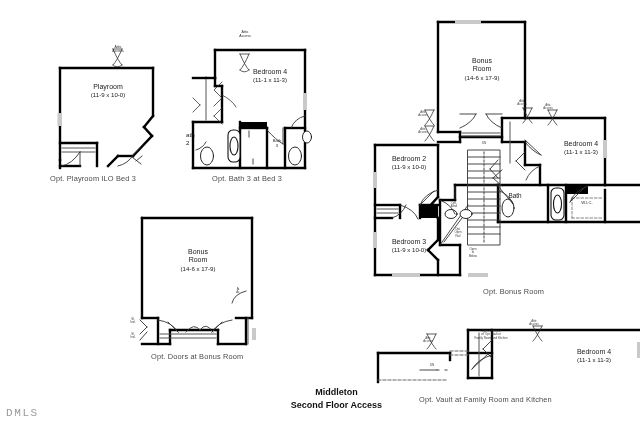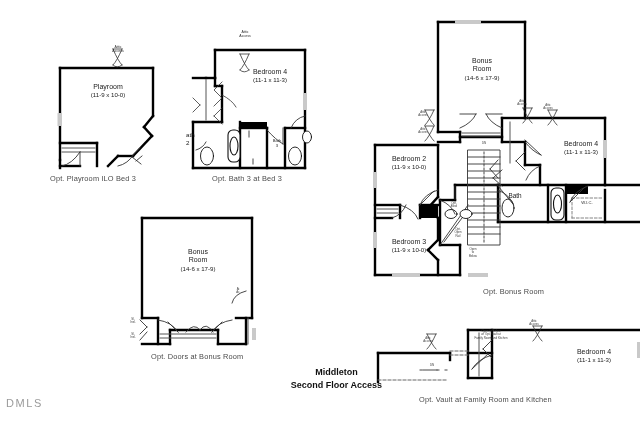--- a/index.html
+++ b/index.html
@@ -7,27 +7,27 @@
     width:640px;height:427px;position:relative;overflow:hidden;
     font-family:"Liberation Sans", sans-serif;color:#1a1a1a;
   }
   .svgwrap{position:absolute;left:0;top:0;width:640px;height:427px;}
   svg{display:block;}
   .caption{
     position:absolute;font-size:7.4px;color:#4a4a4a;
     letter-spacing:.15px;white-space:nowrap;
   }
   .titleblock{
-    position:absolute;right:258px;bottom:36px;text-align:center;
+    position:absolute;right:258px;bottom:16px;text-align:center;
     font-size:9px;font-weight:bold;line-height:12.5px;color:#111;
     white-space:nowrap;
   }
   .watermark{
-    position:absolute;left:6px;bottom:18px;font-size:11px;
-    letter-spacing:1.6px;color:#9a9a9a;font-family:Liberation Sans, sans-serif;
+    position:absolute;left:6px;bottom:8px;font-size:11px;
+    letter-spacing:1.6px;color:#9a9a9a;font-family:Liberation Mono, monospace;
   }
   .rlabel{position:absolute;white-space:nowrap;text-align:center;}
   .rname{font-size:7px;color:#1a1a1a;line-height:8.4px;}
   .rdim{font-size:6.1px;color:#1a1a1a;line-height:7.6px;}
   .tiny{font-size:3.5px;color:#2a2a2a;line-height:4.2px;text-align:center;
         position:absolute;white-space:nowrap;}
   .tiny2{font-size:4.2px;color:#2a2a2a;line-height:5px;text-align:center;
         position:absolute;white-space:nowrap;}
   .micro{font-size:2.9px;color:#3a3a3a;line-height:3.4px;text-align:center;
         position:absolute;white-space:nowrap;}

